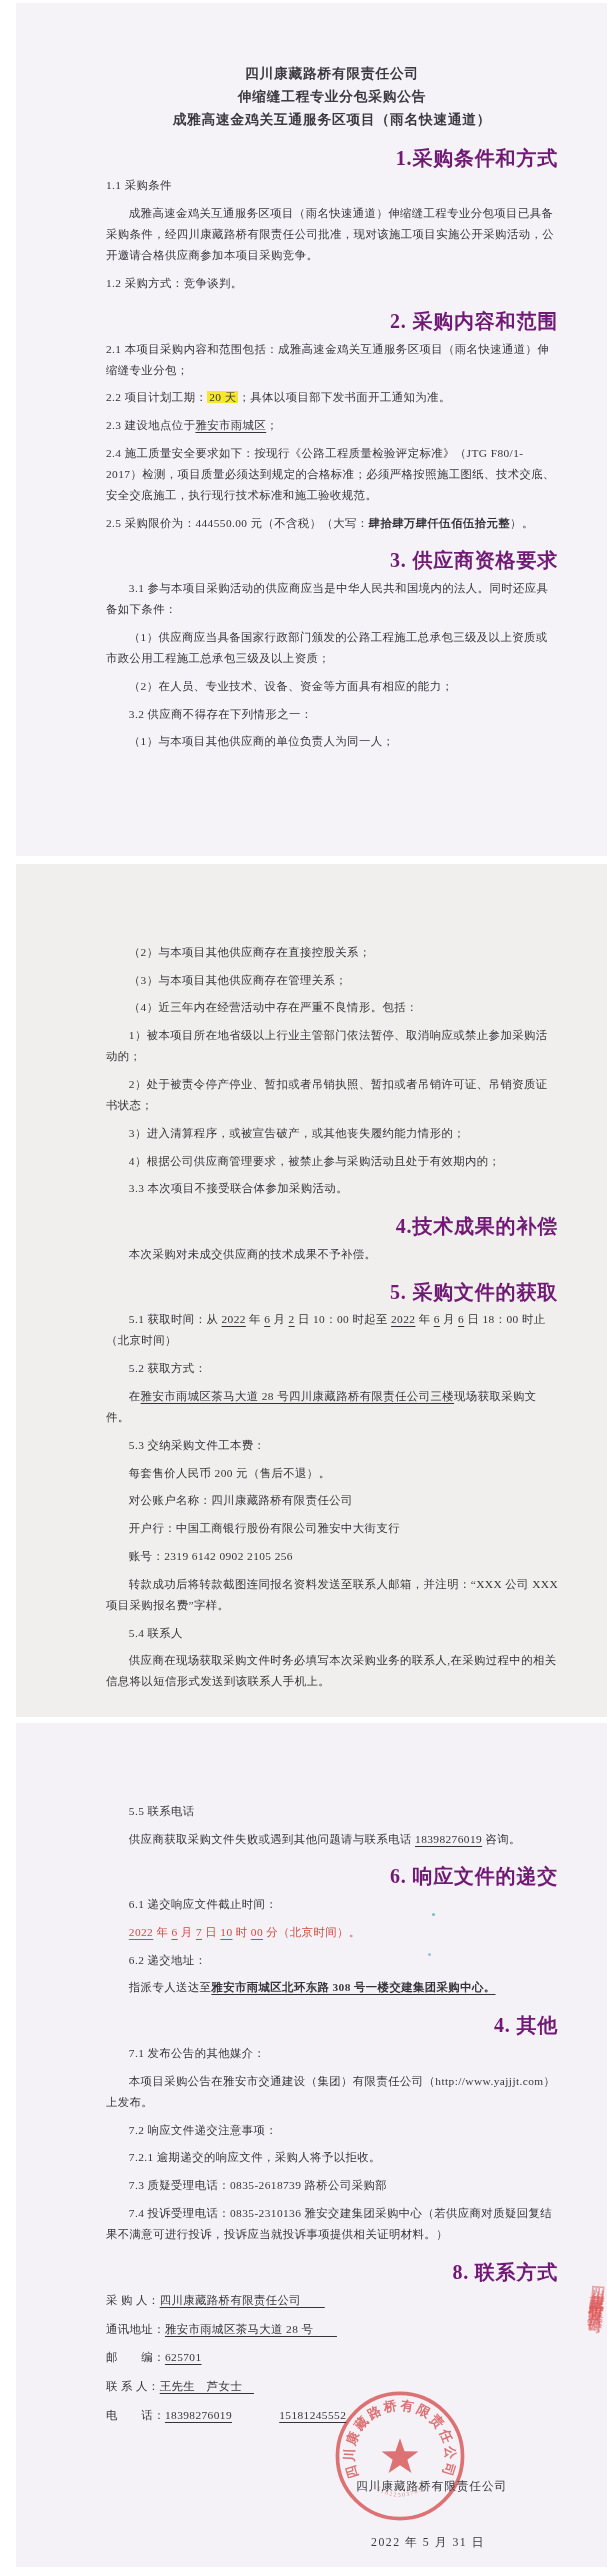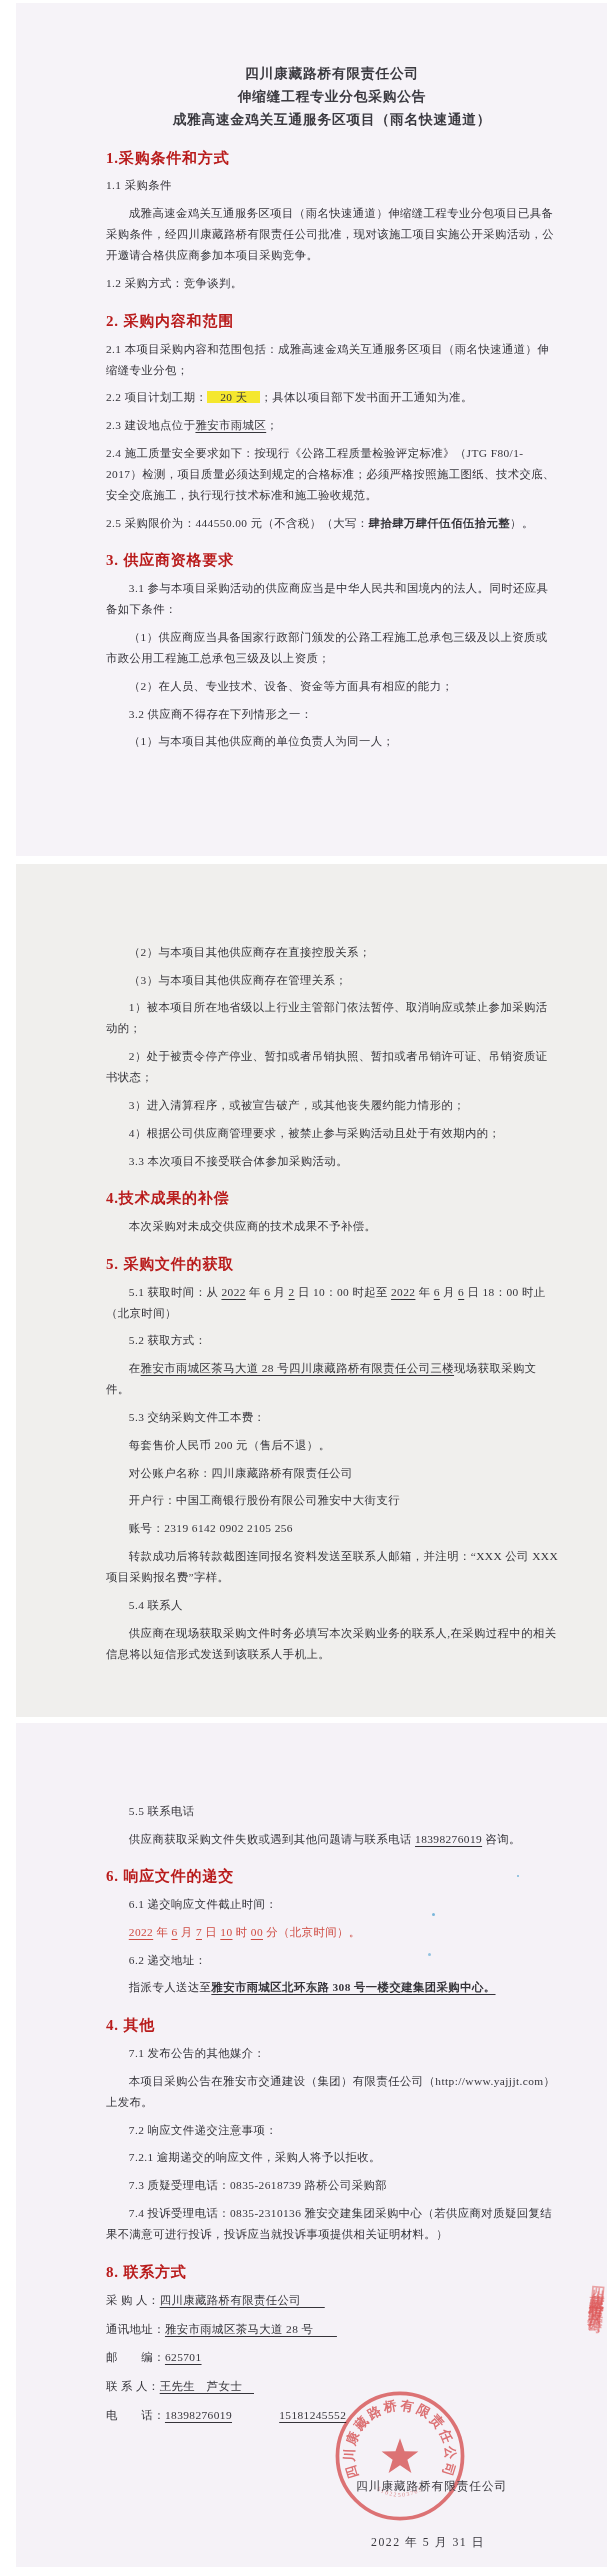--- a/index.html
+++ b/index.html
@@ -11,25 +11,25 @@
   .page{position:absolute;left:16px;width:607px;overflow:hidden;}
   .p1{top:3px;height:853px;background:#f6f3f8;}
   .p2{top:864px;height:853px;background:#f0efed;}
   .p3{top:1723px;height:844px;background:#f5f2f7;}
   .flow{box-sizing:border-box;width:100%;height:100%;}
   .p1 .flow{padding:59px 65px 0 90px;}
   .p2 .flow{padding:71px 65px 0 90px;}
   .p3 .flow{padding:71px 65px 0 90px;}
   .blk{margin:6.8px 0;line-height:21px;font-size:11.4px;letter-spacing:0.4px;}
   .title{margin:0;text-align:center;font-size:13.7px;font-weight:700;line-height:23px;color:#3b3a40;letter-spacing:0.8px;}
-  .h1{font-size:15px;font-weight:700;margin:16.7px 0 6px;color:#b91c1c;letter-spacing:0.8px;line-height:21px;}
+  .h1{font-size:20px;font-weight:700;margin:16.7px 0 6px;color:#701a75;letter-spacing:0.8px;line-height:21px;text-align:right;}
   .pi{text-indent:2em;}
   .contact{margin:7.6px 0;line-height:21px;font-size:11.4px;letter-spacing:0.4px;}
   .u{text-decoration:underline;text-underline-offset:3px;}
-  .hl{background:#f5e72e;padding:0 13px;}
+  .hl{background:#f5e72e;padding:0 2px;}
   .b{font-weight:700;}
   .red, .red .u{color:#cf4b42;}
   .redline{color:#cf4b42;}
   
   .seal{position:absolute;left:317px;top:666px;opacity:.82;mix-blend-mode:multiply;}
   .sig{position:absolute;left:340px;top:756px;font-size:11.8px;color:#3a393f;letter-spacing:0.8px;}
   .sigdate{position:absolute;left:355px;top:785px;font-size:11.8px;color:#3a393f;letter-spacing:1.5px;margin-top:27px;}
   .sidestamp{
     position:absolute;left:563px;top:551px;height:235px;
     writing-mode:vertical-rl;transform:rotate(5deg);
@@ -64,20 +64,21 @@
         <div class="blk pi"><span>（2）在人员、专业技术、设备、资金等方面具有相应的能力；</span></div>
         <div class="blk pi"><span>3.2 供应商不得存在下列情形之一：</span></div>
         <div class="blk pi"><span>（1）与本项目其他供应商的单位负责人为同一人；</span></div>
       </div>
   </section>
 
   <section class="page p2">
     <div class="flow" id="flow-2">
         <div class="blk pi"><span>（2）与本项目其他供应商存在直接控股关系；</span></div>
         <div class="blk pi"><span>（3）与本项目其他供应商存在管理关系；</span></div>
+        <div class="blk pi"><span>（4）近三年内在经营活动中存在严重不良情形。包括：</span></div>
         <div class="blk pi"><span>1）被本项目所在地省级以上行业主管部门依法暂停、取消响应或禁止参加采购活动的；</span></div>
         <div class="blk pi"><span>2）处于被责令停产停业、暂扣或者吊销执照、暂扣或者吊销许可证、吊销资质证书状态；</span></div>
         <div class="blk pi"><span>3）进入清算程序，或被宣告破产，或其他丧失履约能力情形的；</span></div>
         <div class="blk pi"><span>4）根据公司供应商管理要求，被禁止参与采购活动且处于有效期内的；</span></div>
         <div class="blk pi"><span>3.3 本次项目不接受联合体参加采购活动。</span></div>
         <div class="blk h1"><span>4.技术成果的补偿</span></div>
         <div class="blk pi"><span>本次采购对未成交供应商的技术成果不予补偿。</span></div>
         <div class="blk h1"><span>5. 采购文件的获取</span></div>
         <div class="blk pi"><span>5.1 获取时间：从 </span><span class="u">2022</span><span> 年 </span><span class="u">6</span><span> 月 </span><span class="u">2</span><span> 日 10：00 时起至 </span><span class="u">2022</span><span> 年 </span><span class="u">6</span><span> 月 </span><span class="u">6</span><span> 日 18：00 时止（北京时间）</span></div>
         <div class="blk pi"><span>5.2 获取方式：</span></div>

